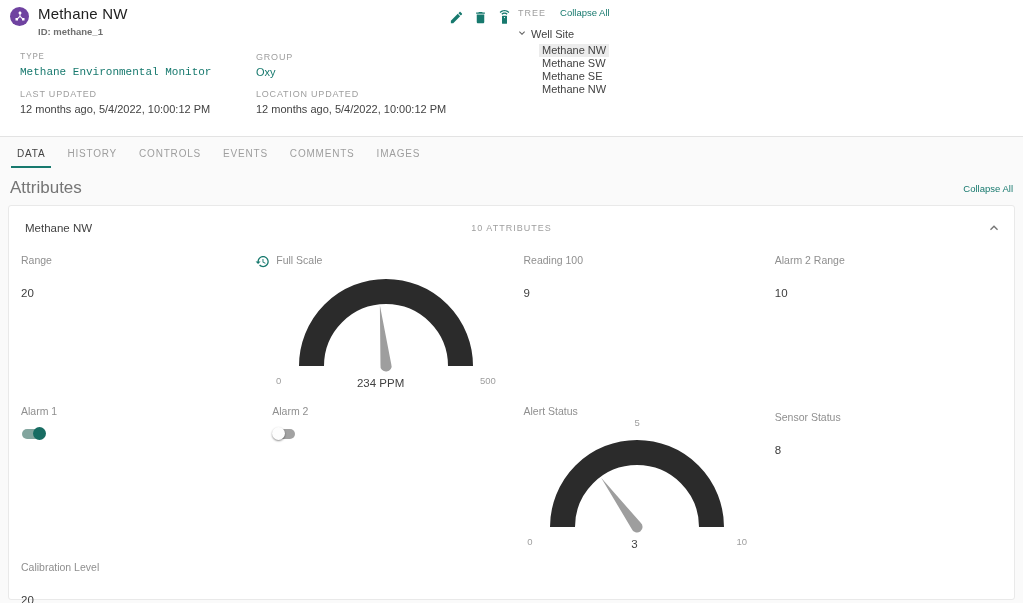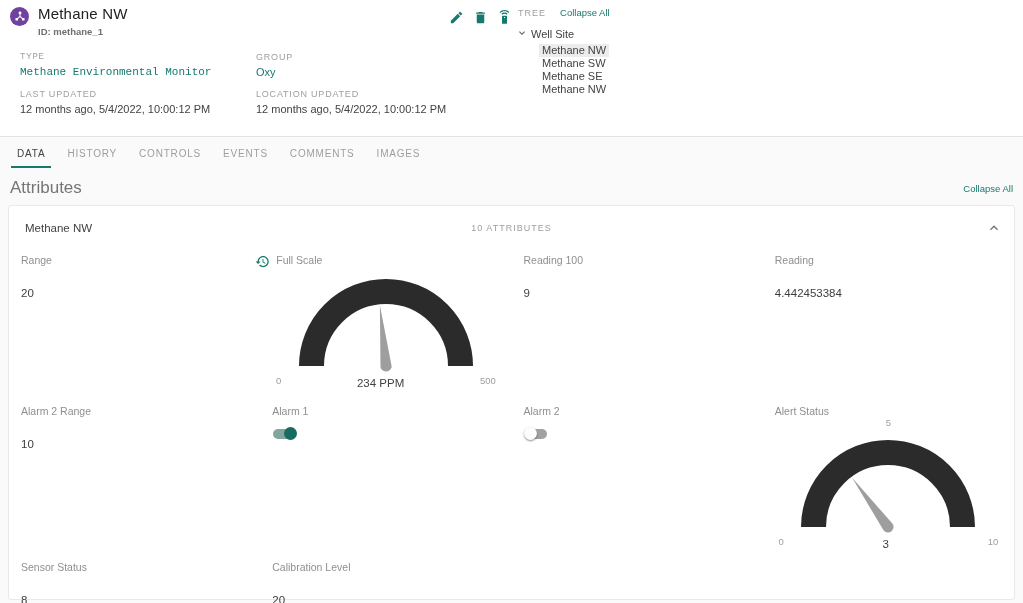--- a/index.html
+++ b/index.html
@@ -212,24 +212,20 @@
           <span>500</span>
         </div>
       </div>
     </div>
 
     <div class="cell r1">
       <div class="attr-label">Reading 100</div>
       <div class="attr-value">9</div>
     </div>
 
-    <div class="cell r1">
-      <div class="attr-label">Reading</div>
-      <div class="attr-value">4.442453384</div>
-    </div>
 
     <div class="cell r2">
       <div class="attr-label">Alarm 2 Range</div>
       <div class="attr-value">10</div>
     </div>
 
     <div class="cell r2">
       <div class="attr-label">Alarm 1</div>
       <div class="toggle on">
         <div class="track"></div>

